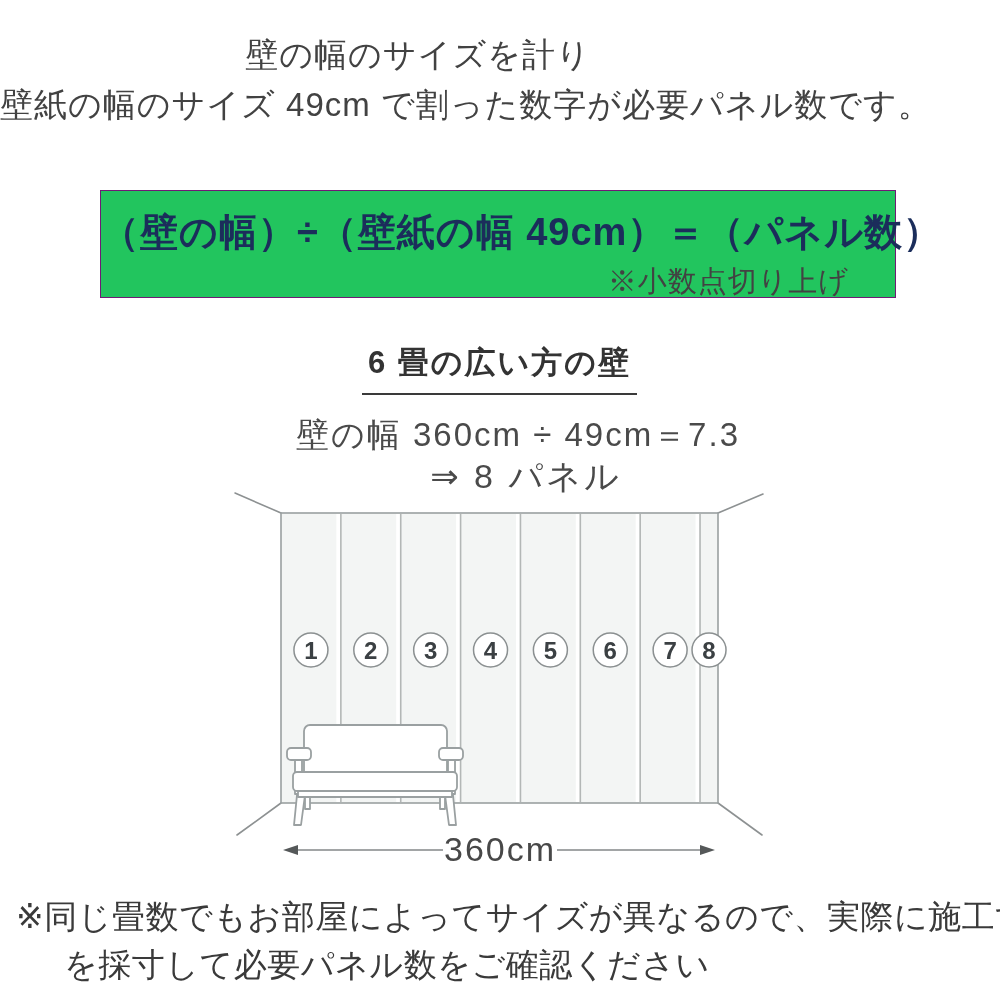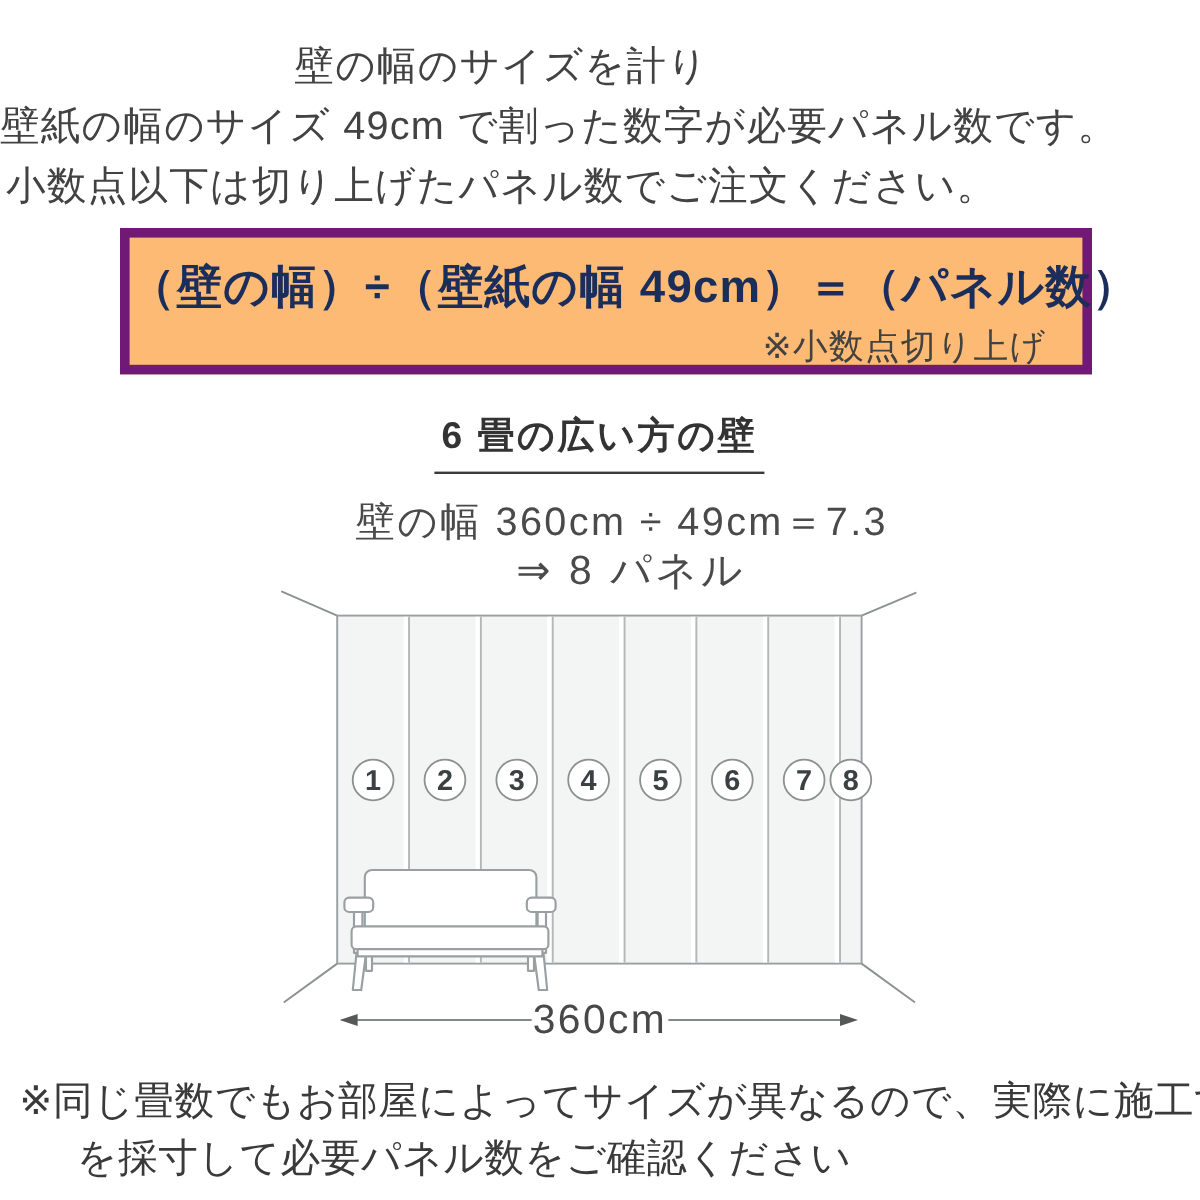--- a/index.html
+++ b/index.html
@@ -9,30 +9,30 @@
     font-family:"Liberation Sans","DejaVu Sans",sans-serif;
     color:#424242;
   }
   .intro{
     position:absolute;top:30px;left:0;width:836px;
     text-align:center;font-size:33px;line-height:50px;
     color:#424242;letter-spacing:1px;white-space:nowrap;
   }
   .formula-box{
     position:absolute;top:190px;left:100px;width:794px;height:106px;
-    border:8px solid #701a75;background:#fdba74;
+    border:1px solid #701a75;background:#22c55e;
   }
   .formula-eq{
     margin-top:16px;text-align:center;
     font-size:38px;font-weight:bold;color:#1b2d5b;
     letter-spacing:1px;white-space:nowrap;
   }
   .formula-note{
-    margin-top:4px;text-align:right;padding-right:30px;
-    font-size:29px;color:#424242;letter-spacing:1px;
+    margin-top:4px;text-align:right;padding-right:46px;
+    font-size:29px;color:#424242;letter-spacing:1px;font-family:Liberation Serif, serif;
   }
   .example-title{
     position:absolute;top:342px;left:0;width:999px;text-align:center;
   }
   .example-title span{
     display:inline-block;font-size:31px;font-weight:bold;color:#333333;
     letter-spacing:2px;padding:0 6px 9px 6px;border-bottom:2px solid #3a3a3a;
     white-space:nowrap;
   }
   .calc-line{
@@ -51,21 +51,20 @@
     font-size:33px;line-height:48px;color:#3a3a3a;letter-spacing:0.5px;white-space:nowrap;
   }
   .footnote .l2{margin-left:48px;}
 </style>
 </head>
 <body>
 
 <div class="intro">
   <div>壁の幅のサイズを計り</div>
   <div>壁紙の幅のサイズ 49cm で割った数字が必要パネル数です。</div>
-  <div>小数点以下は切り上げたパネル数でご注文ください。</div>
 </div>
 
 <div class="formula-box">
   <div class="formula-eq">（壁の幅）÷（壁紙の幅 49cm）＝（パネル数）</div>
   <div class="formula-note">※小数点切り上げ</div>
 </div>
 
 <div class="example-title">
   <span>6 畳の広い方の壁</span>
 </div>

